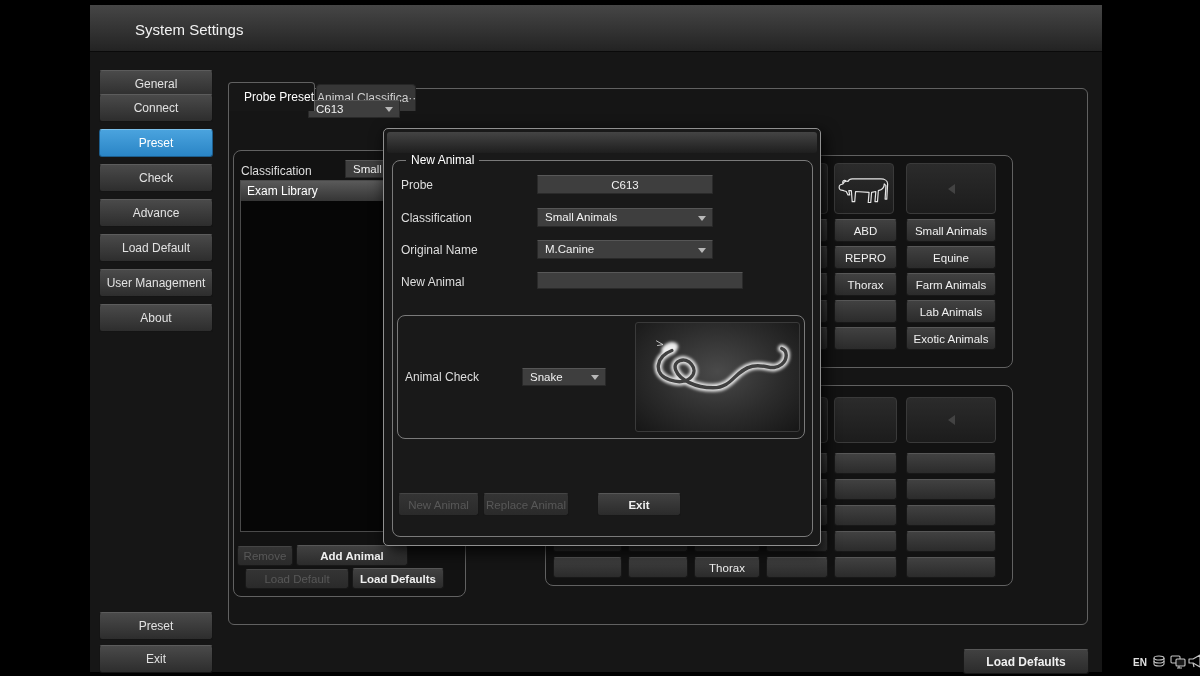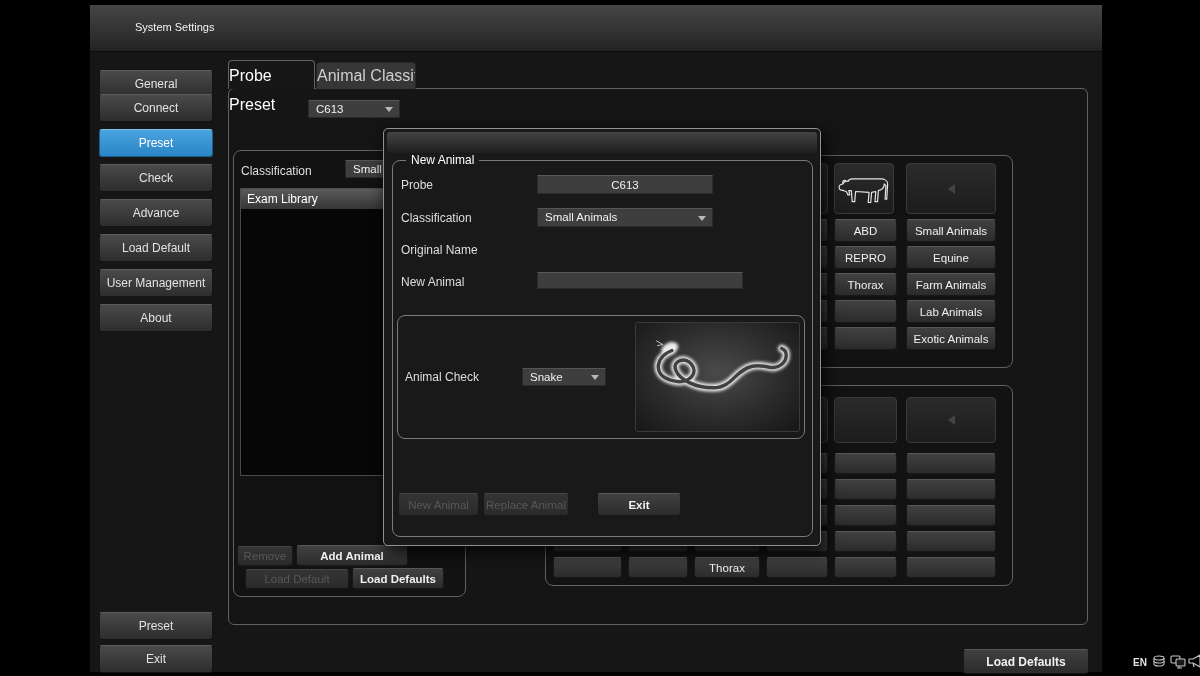--- a/index.html
+++ b/index.html
@@ -4,33 +4,33 @@
 <style>
   * { margin:0; padding:0; box-sizing:border-box; font-family:"Liberation Sans",sans-serif; }
   html,body { width:1200px; height:676px; background:#000; overflow:hidden; }
   .app { position:relative; width:1200px; height:676px; background:#000; }
   .abs { position:absolute; }
 
   .chrome { left:90px; top:5px; width:1012px; height:667px; background:#161616; }
 
   .topbar { left:90px; top:5px; width:1012px; height:47px;
             background:linear-gradient(180deg,#464646,#232323); border-bottom:1px solid #0a0a0a; }
-  .topbar .title { position:absolute; left:45px; top:16px; font-size:11px; color:#f2f2f2; }
+  .topbar .title { position:absolute; left:45px; top:16px; font-size:15px; color:#f2f2f2; }
 
   .side-btn { left:99px; width:114px; height:28px; border-radius:3px; text-align:center;
               line-height:27px; font-size:12px; color:#e2e2e2; cursor:default;
               background:linear-gradient(180deg,#4a4a4a,#2d2d2d);
               border:1px solid #141414; border-top:1px solid #5c5c5c; }
   .side-btn.active { background:linear-gradient(180deg,#4aa3de,#2a85c6);
                      border:1px solid #1c5e8e; border-top:1px solid #7cc0ea; color:#fff; }
 
   .main-panel { left:228px; top:88px; width:860px; height:537px; background:#151515;
                 border:1px solid #616161; border-radius:6px; z-index:1; }
 
-  .tab { height:29px; border-radius:4px 4px 0 0; text-align:left; font-size:16px; z-index:3; }
+  .tab { height:29px; border-radius:4px 4px 0 0; text-align:right; font-size:12px; z-index:3;margin-top:22px; }
   .tab.active { left:228px; top:60px; width:87px; background:#171717; color:#fff;
                 border:1px solid #616161; border-bottom:none; line-height:29px; }
   .tab.inactive { left:316px; top:62px; width:100px; height:27px; background:#373737; color:#cfcfcf;
                   border:1px solid #262626; border-bottom:none; line-height:26px; z-index:2;
                   white-space:nowrap; overflow:hidden; }
 
   .lbl { font-size:12px; color:#dedede; white-space:nowrap; }
 
   .dd { background:#3e3e3e; border:1px solid #292929; border-top:1px solid #565656;
         color:#f2f2f2; font-size:11.5px; padding-left:7px; border-radius:1px; }
@@ -108,21 +108,21 @@
     <span>C613</span>
     <span class="chev"></span>
   </div>
 
   <div class="abs panel" style="left:233px;top:150px;width:233px;height:447px"></div>
   <div class="abs lbl" style="left:241px;top:164px;z-index:2">Classification</div>
   <div class="abs dd" style="left:345px;top:160px;width:112px;height:18px;line-height:16px;z-index:2">
     <span>Small</span>
     <span class="chev"></span>
   </div>
-  <div class="abs listbox" style="left:240px;top:188px;width:220px;height:288px;z-index:2">
+  <div class="abs listbox" style="left:240px;top:180px;width:220px;height:352px;z-index:2">
     <div class="list-header">Exam Library</div>
   </div>
   <div class="abs btn disabled" style="left:237px;top:546px;width:56px;height:20px;line-height:19px;z-index:2">Remove</div>
   <div class="abs btn" style="left:296px;top:545px;width:112px;height:21px;line-height:20px;font-weight:bold;z-index:2">Add Animal</div>
   <div class="abs btn disabled" style="left:245px;top:569px;width:104px;height:20px;line-height:19px;z-index:2">Load Default</div>
   <div class="abs btn" style="left:352px;top:568px;width:92px;height:21px;line-height:20px;font-weight:bold;z-index:2">Load Defaults</div>
 
   <div class="abs panel" style="left:545px;top:155px;width:468px;height:213px"></div>
   <div class="abs panel" style="left:545px;top:385px;width:468px;height:201px"></div>
 
@@ -220,20 +220,24 @@
     <div class="abs lbl" style="left:17px;top:49px">Probe</div>
     <div class="abs field-btn" style="left:153px;top:46px;width:176px;height:19px;line-height:18px">C613</div>
 
     <div class="abs lbl" style="left:17px;top:82px">Classification</div>
     <div class="abs dd" style="left:153px;top:79px;width:176px;height:19px;line-height:17px">
       <span>Small Animals</span>
       <span class="chev"></span>
     </div>
 
     <div class="abs lbl" style="left:17px;top:114px">Original Name</div>
+    <div class="abs dd" style="left:153px;top:111px;width:176px;height:19px;line-height:17px">
+      <span>M.Canine</span>
+      <span class="chev"></span>
+    </div>
 
     <div class="abs lbl" style="left:17px;top:146px">New Animal</div>
     <input class="abs txt-input" style="left: 153px; top: 143px; width: 206px; height: 17px;" value="">
 
     <div class="group" style="left:13px;top:186px;width:408px;height:124px"></div>
     <div class="abs lbl" style="left:21px;top:241px">Animal Check</div>
     <div class="abs dd" style="left:138px;top:239px;width:84px;height:18px;line-height:16px">
       <span>Snake</span>
       <span class="chev"></span>
     </div>

